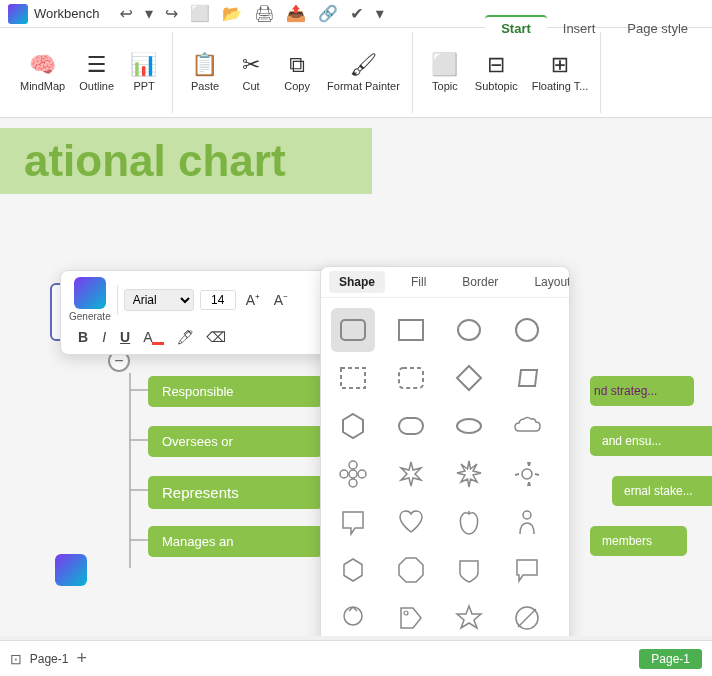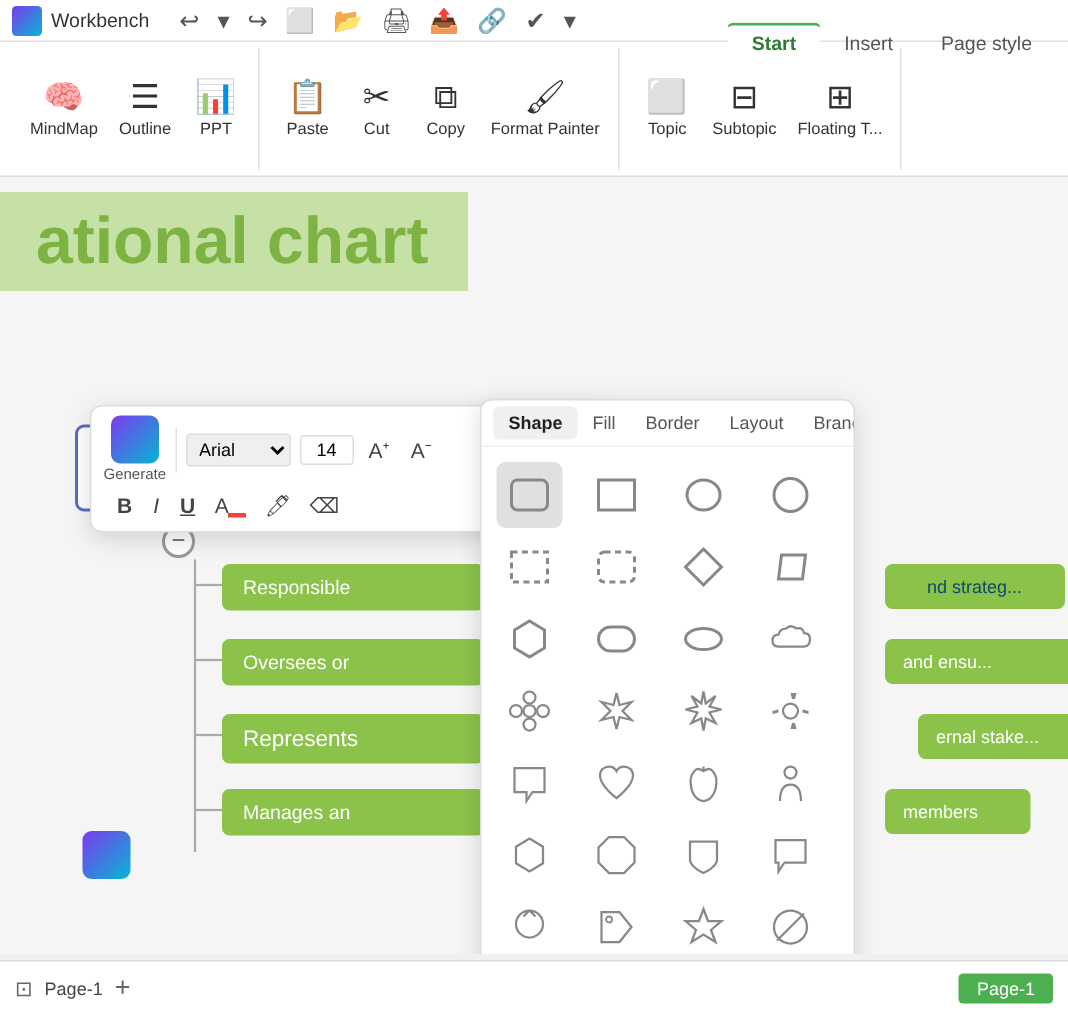--- a/index.html
+++ b/index.html
@@ -77,21 +77,21 @@
       background: #f5f5f5;
     }
     .chart-title {
       position: absolute;
       top: 10px; left: 0px;
       font-size: 44px;
       font-weight: bold;
       color: #7cb342;
       background: #c5e1a5;
       padding: 8px 24px;
-      width: 312px;
+      width: 372px;
     }
     .exec-node {
       position: absolute;
       top: 165px; left: 50px;
       border: 2.5px solid #5c6bc0;
       border-radius: 6px;
       background: #fff;
       font-size: 22px;
       font-weight: bold;
       color: #222;
@@ -174,21 +174,21 @@
       border: 1px solid #ddd;
       border-radius: 8px;
       box-shadow: 0 4px 16px rgba(0,0,0,0.15);
       z-index: 20;
       overflow: hidden;
     }
     .shape-panel-header {
       display: flex;
       border-bottom: 1px solid #eee;
       padding: 4px 8px;
-      gap: 0;
+      gap: 16px;
       align-items: center;
     }
     .sh-tab {
       padding: 4px 10px;
       font-size: 12px;
       cursor: pointer;
       border-radius: 4px;
       color: #555;
     }
     .sh-tab.active { background: #f0f0f0; color: #222; font-weight: 600; }
@@ -255,21 +255,21 @@
       top: 408px; left: 148px;
       background: #8bc34a; border-radius: 5px;
       color: #fff; font-size: 13px; font-weight: 500;
       padding: 8px 14px; width: 175px;
     }
 
     .node-strategy {
       position: absolute;
       top: 258px; left: 590px;
       background: #8bc34a; border-radius: 5px;
-      color: #0c4a6e; font-size: 12px; padding: 8px 28px; width: 120px;
+      color: #701a75; font-size: 12px; padding: 8px 4px; width: 104px;
     }
     .node-ensure {
       position: absolute;
       top: 308px; left: 590px;
       background: #8bc34a; border-radius: 5px;
       color: #fff; font-size: 12px; padding: 8px 12px; width: 141px;
     }
     .node-stake {
       position: absolute;
       top: 358px; left: 612px;

